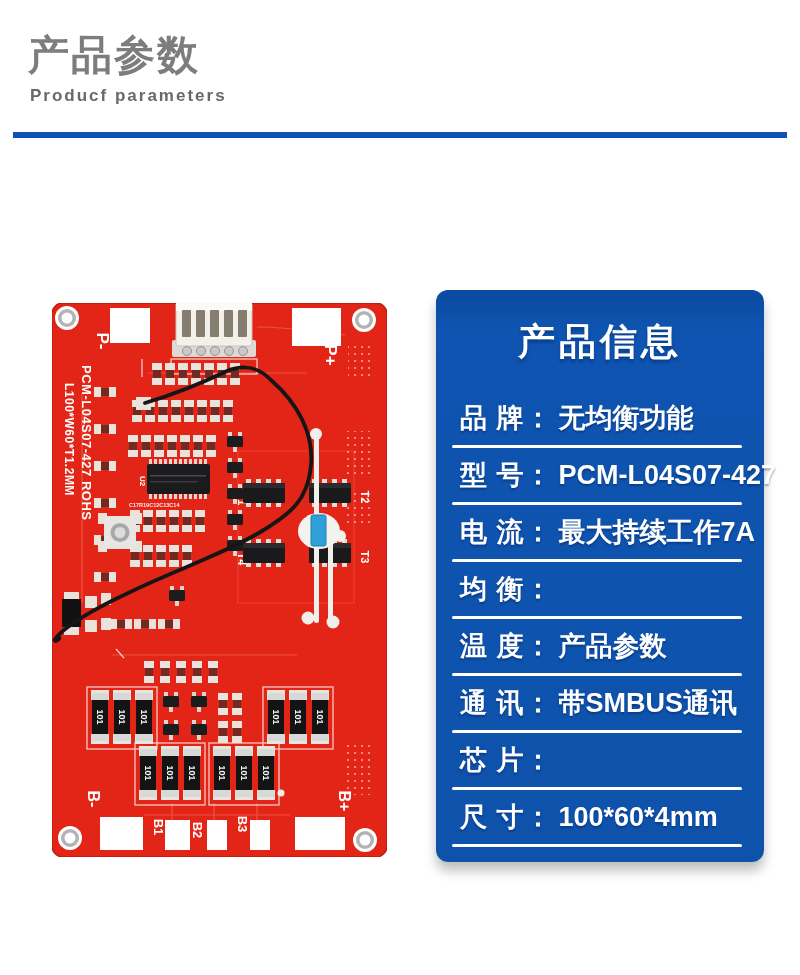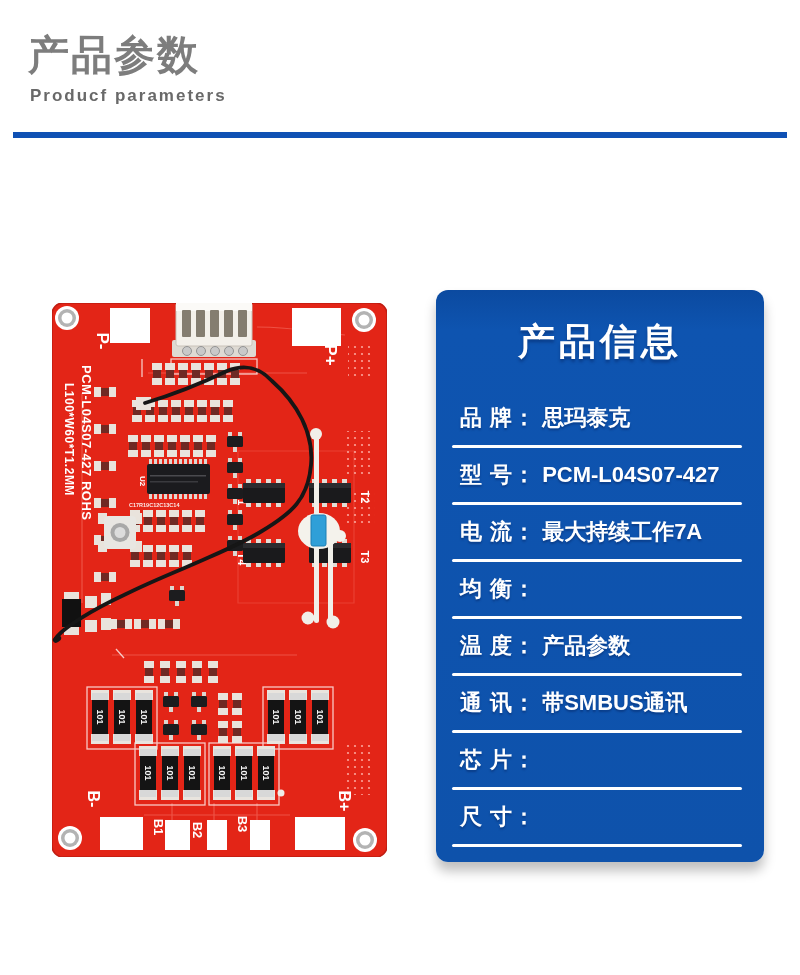--- a/index.html
+++ b/index.html
@@ -15,21 +15,21 @@
   .pcb-wrap{position:absolute;left:52px;top:303px;width:335px;height:554px;}
   
   .info-panel{position:absolute;left:436px;top:290px;width:328px;height:572px;
               border-radius:12px;color:#fff;
               background:linear-gradient(180deg,#0b4aa0 0%,#0e54b0 7%,#0e52ab 100%);
               box-shadow:0 9px 12px rgba(0,0,0,0.25);}
   .panel-title{margin-top:27px;text-align:center;font-size:37px;font-weight:bold;
                letter-spacing:4px;text-shadow:0 3px 3px rgba(0,20,70,.35);}
   .rows{margin-top:24px;}
   .spec-row{display:flex;align-items:center;height:54px;padding-left:24px;
-            font-size:22px;font-weight:bold;white-space:nowrap;
+            font-size:27px;font-weight:bold;white-space:nowrap;
             text-shadow:0 2px 2px rgba(0,20,70,.35);}
   .spec-label{margin-right:6px;letter-spacing:1px;}
   .spec-sep{height:3px;background:#ffffff;margin-left:16px;width:290px;border-radius:2px;}
 </style>
 </head>
 <body>
 
 <div class="page">
 
   <div class="hdr-title">产品参数</div>
@@ -328,21 +328,21 @@
       </g>
     </svg>
   </div>
 
   <aside class="info-panel">
     <div class="panel-title">产品信息</div>
     <div class="rows">
 
       <div class="spec-row">
         <span class="spec-label">品 牌：</span>
-        <span class="spec-value">思玛泰克</span>
+        <span class="spec-value">无均衡功能</span>
       </div>
       <div class="spec-sep"></div>
 
       <div class="spec-row">
         <span class="spec-label">型 号：</span>
         <span class="spec-value">PCM-L04S07-427</span>
       </div>
       <div class="spec-sep"></div>
 
       <div class="spec-row">
@@ -368,19 +368,20 @@
       </div>
       <div class="spec-sep"></div>
 
       <div class="spec-row">
         <span class="spec-label">芯 片：</span>
       </div>
       <div class="spec-sep"></div>
 
       <div class="spec-row">
         <span class="spec-label">尺 寸：</span>
+        <span class="spec-value">100*60*4mm</span>
       </div>
       <div class="spec-sep"></div>
 
     </div>
   </aside>
 
 </div>
 
 </body></html>

